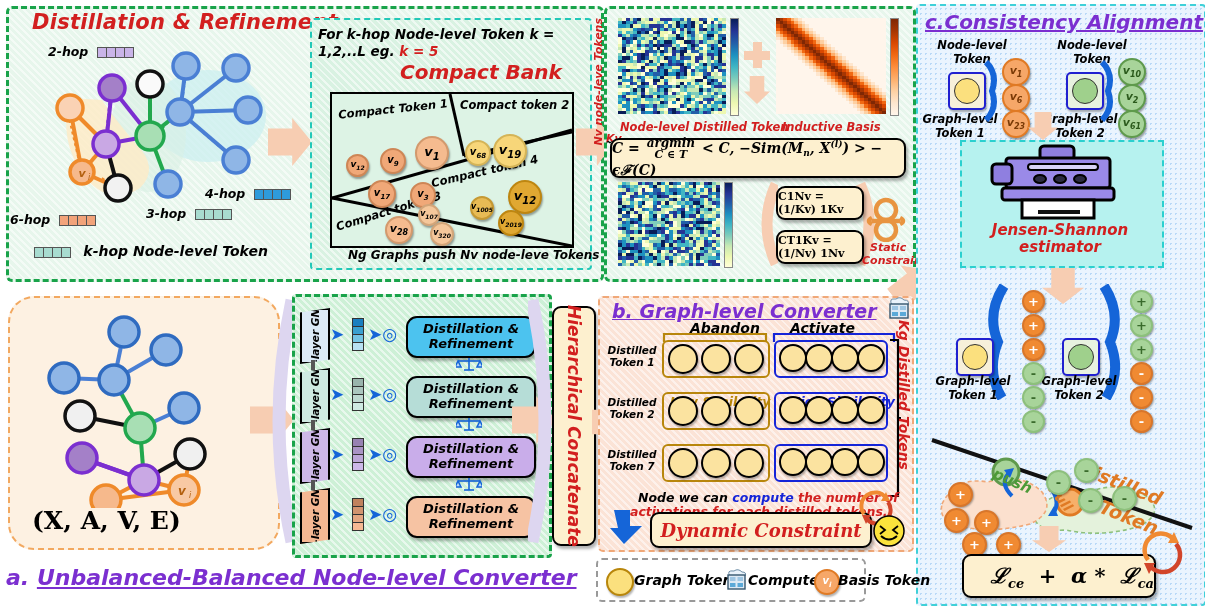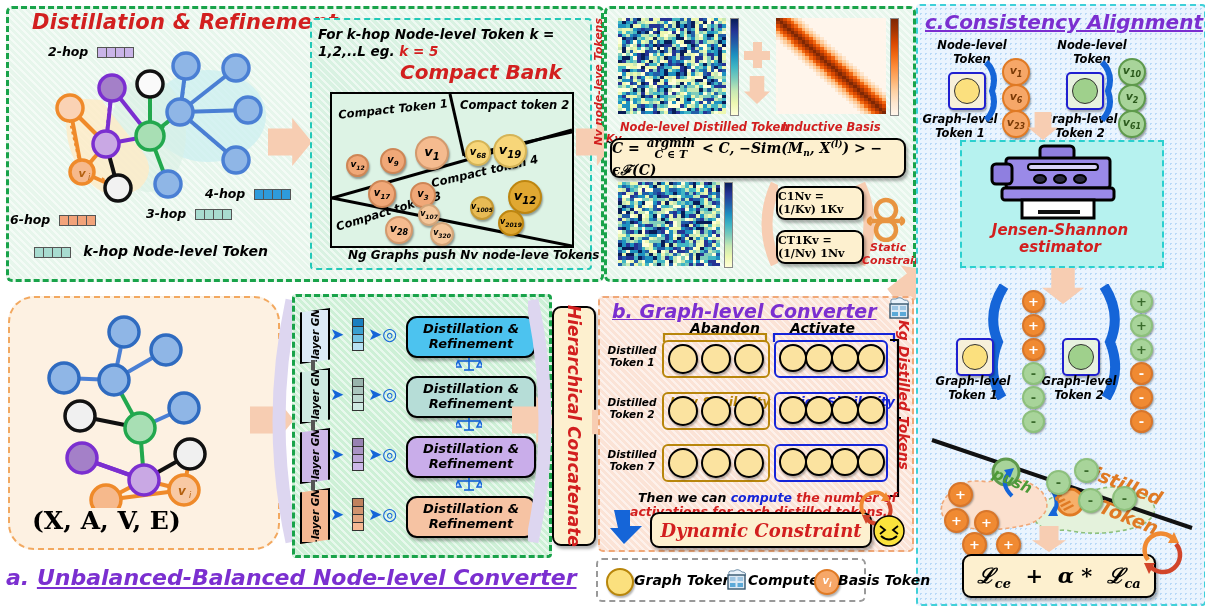--- a/index.html
+++ b/index.html
@@ -2995,21 +2995,21 @@
   <path d="M2 12 L2 4 L104 4 L104 12" stroke="#b8860b" stroke-width="2.2" fill="none"></path>
   <path d="M112 12 L112 4 L232 4 L232 12" stroke="#1524d8" stroke-width="2.2" fill="none"></path>
 </svg>
 
 <svg class="abs" style="left:888px;top:338px;" width="14" height="162">
   <path d="M2 2 L10 2 L10 80 L13 80 L10 80 L10 158 L2 158" stroke="#000" stroke-width="2.2" fill="none"></path>
 </svg>
 <div class="abs vert nowrap" style="left:896px;top:320px;font-size:14px;font-weight:bold;font-style:italic;color:#d21f1f;">Kg Distilled Tokens</div>
 
 <div class="abs nowrap" style="left:638px;top:490px;font-size:12.5px;font-weight:bold;font-style:italic;">
-  <span>Then we can </span><span style="color:#1524d8">compute</span><span style="color:#d21f1f"> the number of</span>
+  <span>Node we can </span><span style="color:#1524d8">compute</span><span style="color:#d21f1f"> the number of</span>
 </div>
 <div class="abs nowrap" style="left:630px;top:504px;font-size:12.5px;font-weight:bold;font-style:italic;color:#d21f1f;">activations for each distilled tokens.</div>
 
 <svg class="abs" style="left:608px;top:506px;" width="40" height="40">
   <path d="M6 4 L22 4 L22 20 L34 20 L16 38 L2 22 L10 22 Z" fill="#1565d8"></path>
 </svg>
 
 <div class="fbox" style="left:650px;top:512px;width:218px;height:32px;font-size:18px;color:#d21f1f;font-style:italic;">Dynamic Constraint</div>
 
 <svg class="abs" style="left:856px;top:488px;" width="40" height="40">
@@ -3165,21 +3165,21 @@
     <div class="pm o" style="left: 962px; top: 532px; width: 21px; height: 21px;">+</div>
     <div class="pm o" style="left: 996px; top: 532px; width: 21px; height: 21px;">+</div>
     <div class="pm g" style="left: 1074px; top: 458px; width: 21px; height: 21px;">-</div>
     <div class="pm g" style="left: 1046px; top: 470px; width: 21px; height: 21px;">-</div>
     <div class="pm g" style="left: 1078px; top: 488px; width: 21px; height: 21px;">-</div>
     <div class="pm g" style="left: 1112px; top: 486px; width: 21px; height: 21px;">-</div>
   </div>
 
 <div class="chevdown" style="left:1032px;top:526px;width:34px;height:26px;"></div>
 
-<div class="fbox" style="left:962px;top:554px;width:190px;height:40px;font-size:21px;">
+<div class="fbox" style="left:962px;top:554px;width:190px;height:40px;font-size:21px;justify-content:flex-end;">
   <span style="font-style:italic;">
     <span>ℒ</span><sub style="font-size:13px">ce</sub>
     &nbsp;<span>+</span>&nbsp;
     <span>α</span>&nbsp;<span>*</span>&nbsp;
     <span>ℒ</span><sub style="font-size:13px">ca</sub>
   </span>
 </div>
 <svg class="abs" style="left:1140px;top:528px;" width="44" height="48">
   <path d="M8 32 A15 15 0 0 1 34 12" stroke="#f08a32" stroke-width="4.5" fill="none"></path>
   <path d="M34 4 L39 15 L28 15 Z" fill="#f08a32"></path>

